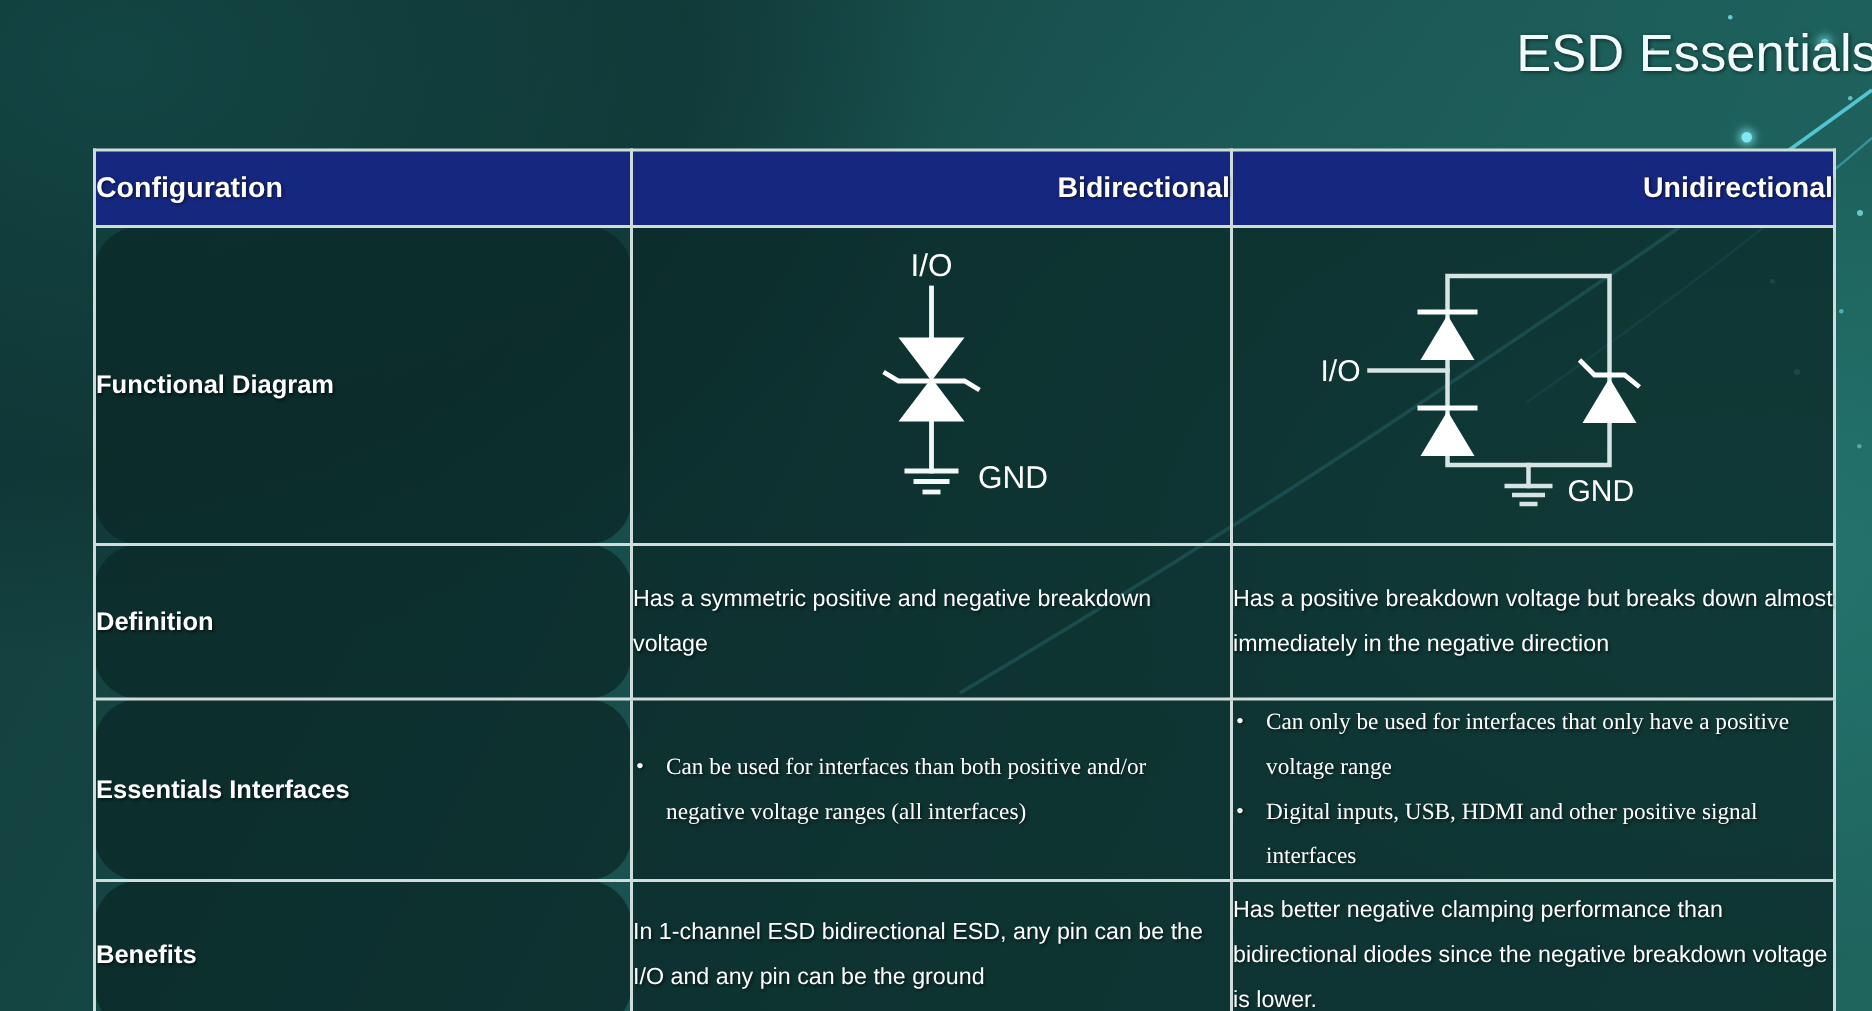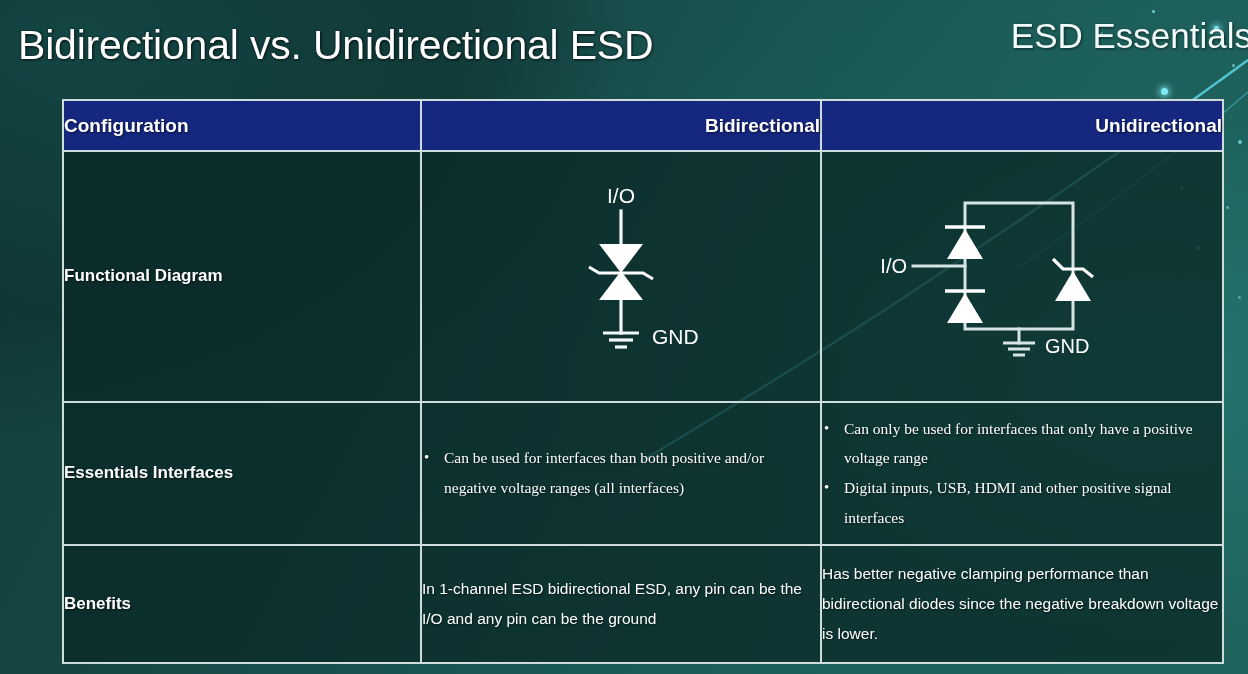--- a/index.html
+++ b/index.html
@@ -96,20 +96,21 @@
 
   tbody td {
     background: rgba(10,41,40,0.78);
     color: #ffffff;
   }
   td.lbl {
     font-size: 17px;
     font-weight: bold;
     padding-left: 14px;
     text-shadow: 1px 1px 2px rgba(0,0,0,0.6);
+    border-radius: 30px;
   }
   td.txt {
     font-size: 15.5px;
     line-height: 1.92;
     padding: 10px 12px 10px 14px;
     vertical-align: middle;
     text-shadow: 1px 1px 2px rgba(0,0,0,0.55);
   }
   td.diag {
     text-align: right;
@@ -153,21 +154,20 @@
   <div class="dot" style="left:1152px;top:10px;width:3px;height:3px;opacity:.8;"></div>
   <div class="dot" style="left:1232px;top:64px;width:3px;height:3px;opacity:.7;"></div>
   <div class="dot" style="left:1238px;top:140px;width:4px;height:4px;opacity:.75;"></div>
   <div class="dot" style="left:1180px;top:186px;width:3px;height:3px;opacity:.6;"></div>
   <div class="dot" style="left:1226px;top:206px;width:3px;height:3px;opacity:.55;"></div>
   <div class="dot" style="left:1196px;top:246px;width:4px;height:4px;opacity:.6;"></div>
   <div class="dot" style="left:1238px;top:296px;width:3px;height:3px;opacity:.5;"></div>
   <div class="dot" style="left:1100px;top:32px;width:3px;height:3px;opacity:.5;"></div>
   <div class="dot" style="left:1164px;top:150px;width:2px;height:2px;opacity:.5;"></div>
 
-  <div class="title">Bidirectional vs. Unidirectional ESD</div>
   <div class="subtitle">ESD Essentials</div>
 
   <div class="tbl-wrap">
     <table class="cmp">
       <colgroup>
         <col class="c-label">
           <col class="c-bidi">
           <col class="c-uni">
       </colgroup>
       <thead>
@@ -228,20 +228,25 @@
                 <line x1="126" y1="162" x2="158" y2="162"></line>
                 <line x1="131" y1="168" x2="153" y2="168"></line>
                 <line x1="136" y1="174" x2="148" y2="174"></line>
               </g>
               <text x="30" y="92" text-anchor="end" fill="#ffffff" font-family="Liberation Sans, sans-serif" font-size="20">I/O</text>
               <text x="168" y="172" text-anchor="start" fill="#ffffff" font-family="Liberation Sans, sans-serif" font-size="20">GND</text>
             </svg>
           </td>
         </tr>
 
+        <tr style="height:103px;">
+          <td class="lbl">Definition</td>
+          <td class="txt">Has a symmetric positive and negative breakdown voltage</td>
+          <td class="txt">Has a positive breakdown voltage but breaks down almost immediately in the negative direction</td>
+        </tr>
 
         <tr style="height:117px;">
           <td class="lbl">Essentials Interfaces</td>
           <td class="txt">
             <ul class="bul">
               <li>Can be used for interfaces than both positive and/or negative voltage ranges (all interfaces)</li>
             </ul>
           </td>
           <td class="txt">
             <ul class="bul">

